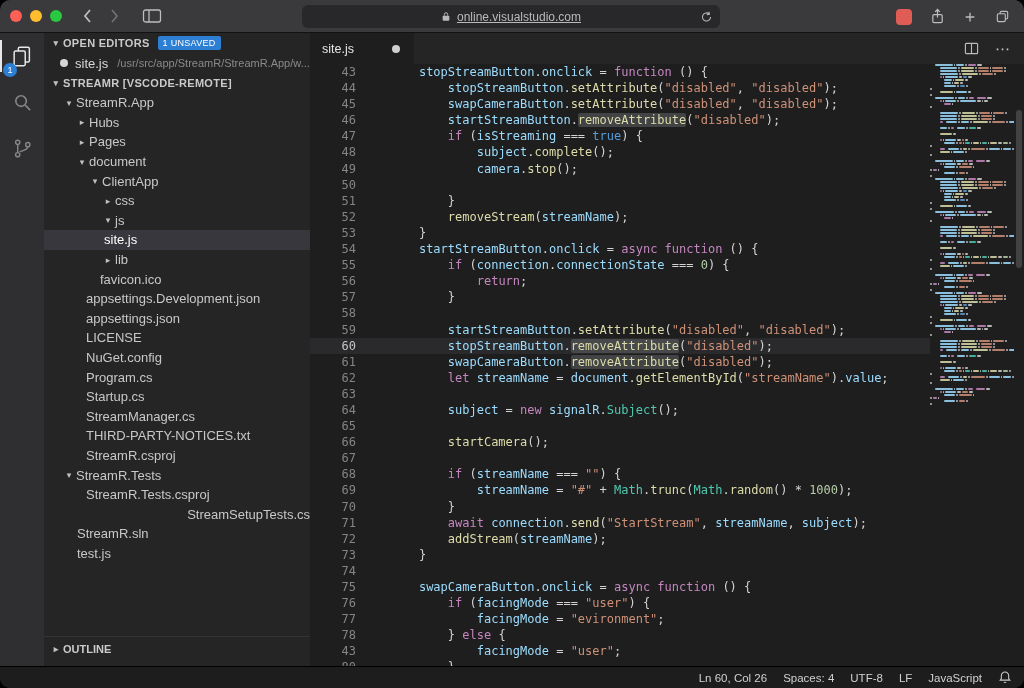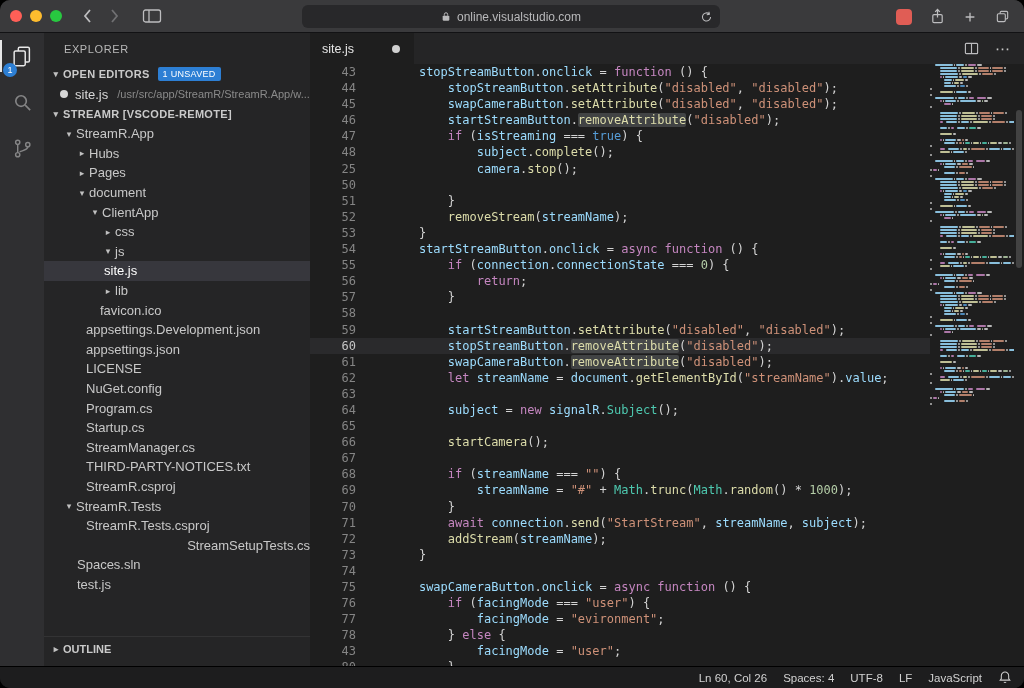--- a/index.html
+++ b/index.html
@@ -7,21 +7,21 @@
 .window{position:relative;width:1024px;height:688px;border-radius:10px;overflow:hidden;background:#1e1e1e;}
 
 
 .browser{position:absolute;top:0;left:0;right:0;height:33px;background:#3a3a3c;border-bottom:1px solid #121214;display:flex;align-items:center;}
 .traffic{display:flex;gap:8px;padding-left:10px;}
 .tl{width:12px;height:12px;border-radius:50%;display:inline-block;}
 .ibtn{background:none;border:none;color:#bdbdbf;display:flex;align-items:center;justify-content:center;cursor:default;padding:0;}
 .nav{display:flex;gap:18px;margin-left:20px;}
 .fwd{color:#707072;}
 .sbt{margin-left:22px;}
-.urlfield{position:absolute;left:302px;top:5px;width:418px;height:23px;background:#28282a;border-radius:6px;display:flex;align-items:center;justify-content:center;gap:6px;color:#b9b9bb;font-size:12px;}
+.urlfield{position:absolute;left:302px;top:5px;width:418px;height:23px;background:#28282a;border-radius:6px;display:flex;align-items:center;justify-content:center;gap:6px;color:#b9b9bb;font-size:12px;text-decoration:underline;}
 .reload{position:absolute;right:7px;top:50%;transform:translateY(-50%);display:flex;}
 .right-icons{position:absolute;right:14px;top:0;height:33px;display:flex;align-items:center;gap:18px;color:#bdbdbf;}
 .extbtn{width:16px;height:16px;border-radius:4px;display:inline-block;}
 
 
 .activitybar{position:absolute;top:33px;bottom:22px;left:0;width:44px;background:#2f2f31;}
 .ab-item{position:relative;height:46px;display:flex;align-items:center;justify-content:center;color:#858586;}
 .ab-item.active{color:#e8e8e8;}
 .ab-item.active::before{content:"";position:absolute;left:0;top:7px;bottom:7px;width:2px;background:#e8e8e8;}
 .ab-badge{position:absolute;left:3px;bottom:2px;min-width:14px;height:14px;border-radius:8px;color:#fff;font-size:9px;display:flex;align-items:center;justify-content:center;padding:0 3px;}
@@ -150,21 +150,20 @@
       <svg width="23" height="23" viewBox="0 0 24 24">
           <circle cx="7" cy="5.5" r="2.2" fill="none" stroke="currentColor" stroke-width="1.5"></circle>
           <circle cx="7" cy="18.5" r="2.2" fill="none" stroke="currentColor" stroke-width="1.5"></circle>
           <circle cx="17.5" cy="8" r="2.2" fill="none" stroke="currentColor" stroke-width="1.5"></circle>
           <path d="M7 7.7v8.6M17.5 10.2c0 3.3-5 3.8-8.5 5.3" fill="none" stroke="currentColor" stroke-width="1.5"></path>
         </svg>
     </div>
   </nav>
 
   <aside class="sidebar">
-    <div class="sidebar-title">EXPLORER</div>
     <div class="sec-header">
       <span class="chev">▾</span>
       <span>OPEN EDITORS</span>
       <span class="badge" style="background: rgb(45, 127, 212);">1 UNSAVED</span>
     </div>
     <div class="open-item">
       <span class="mod-dot"></span>
       <span class="oi-name">site.js</span>
       <span class="oi-path">/usr/src/app/StreamR/StreamR.App/w...</span>
     </div>
@@ -242,21 +241,21 @@
           <span class="chev">▾</span>
           <span>StreamR.Tests</span>
         </div>
         <div class="trow" style="padding-left: 42px;">
           <span>StreamR.Tests.csproj</span>
         </div>
         <div class="trow" style="padding-left: 42px; justify-content: flex-end;">
           <span>StreamSetupTests.cs</span>
         </div>
         <div class="trow" style="padding-left: 33px;">
-          <span>Spaces.sln</span>
+          <span>StreamR.sln</span>
         </div>
         <div class="trow" style="padding-left: 33px;">
           <span>test.js</span>
         </div>
       </div>
     <div class="outline">
       <span class="chev">▸</span>
       <span>OUTLINE</span>
     </div>
   </aside>
@@ -297,21 +296,21 @@
           </div>
           <div class="line">
             <span class="ln">47</span>
             <span class="lc"><span class="p">        </span><span class="k">if</span><span class="p"> (</span><span class="v">isStreaming</span><span class="p"> === </span><span class="b">true</span><span class="p">) {</span></span>
           </div>
           <div class="line">
             <span class="ln">48</span>
             <span class="lc"><span class="p">            </span><span class="v">subject</span><span class="p">.</span><span class="f">complete</span><span class="p">();</span></span>
           </div>
           <div class="line">
-            <span class="ln">25</span>
+            <span class="ln">49</span>
             <span class="lc"><span class="p">            </span><span class="v">camera</span><span class="p">.</span><span class="f">stop</span><span class="p">();</span></span>
           </div>
           <div class="line">
             <span class="ln">50</span>
           </div>
           <div class="line">
             <span class="ln">51</span>
             <span class="lc"><span class="p">        }</span></span>
           </div>
           <div class="line">

